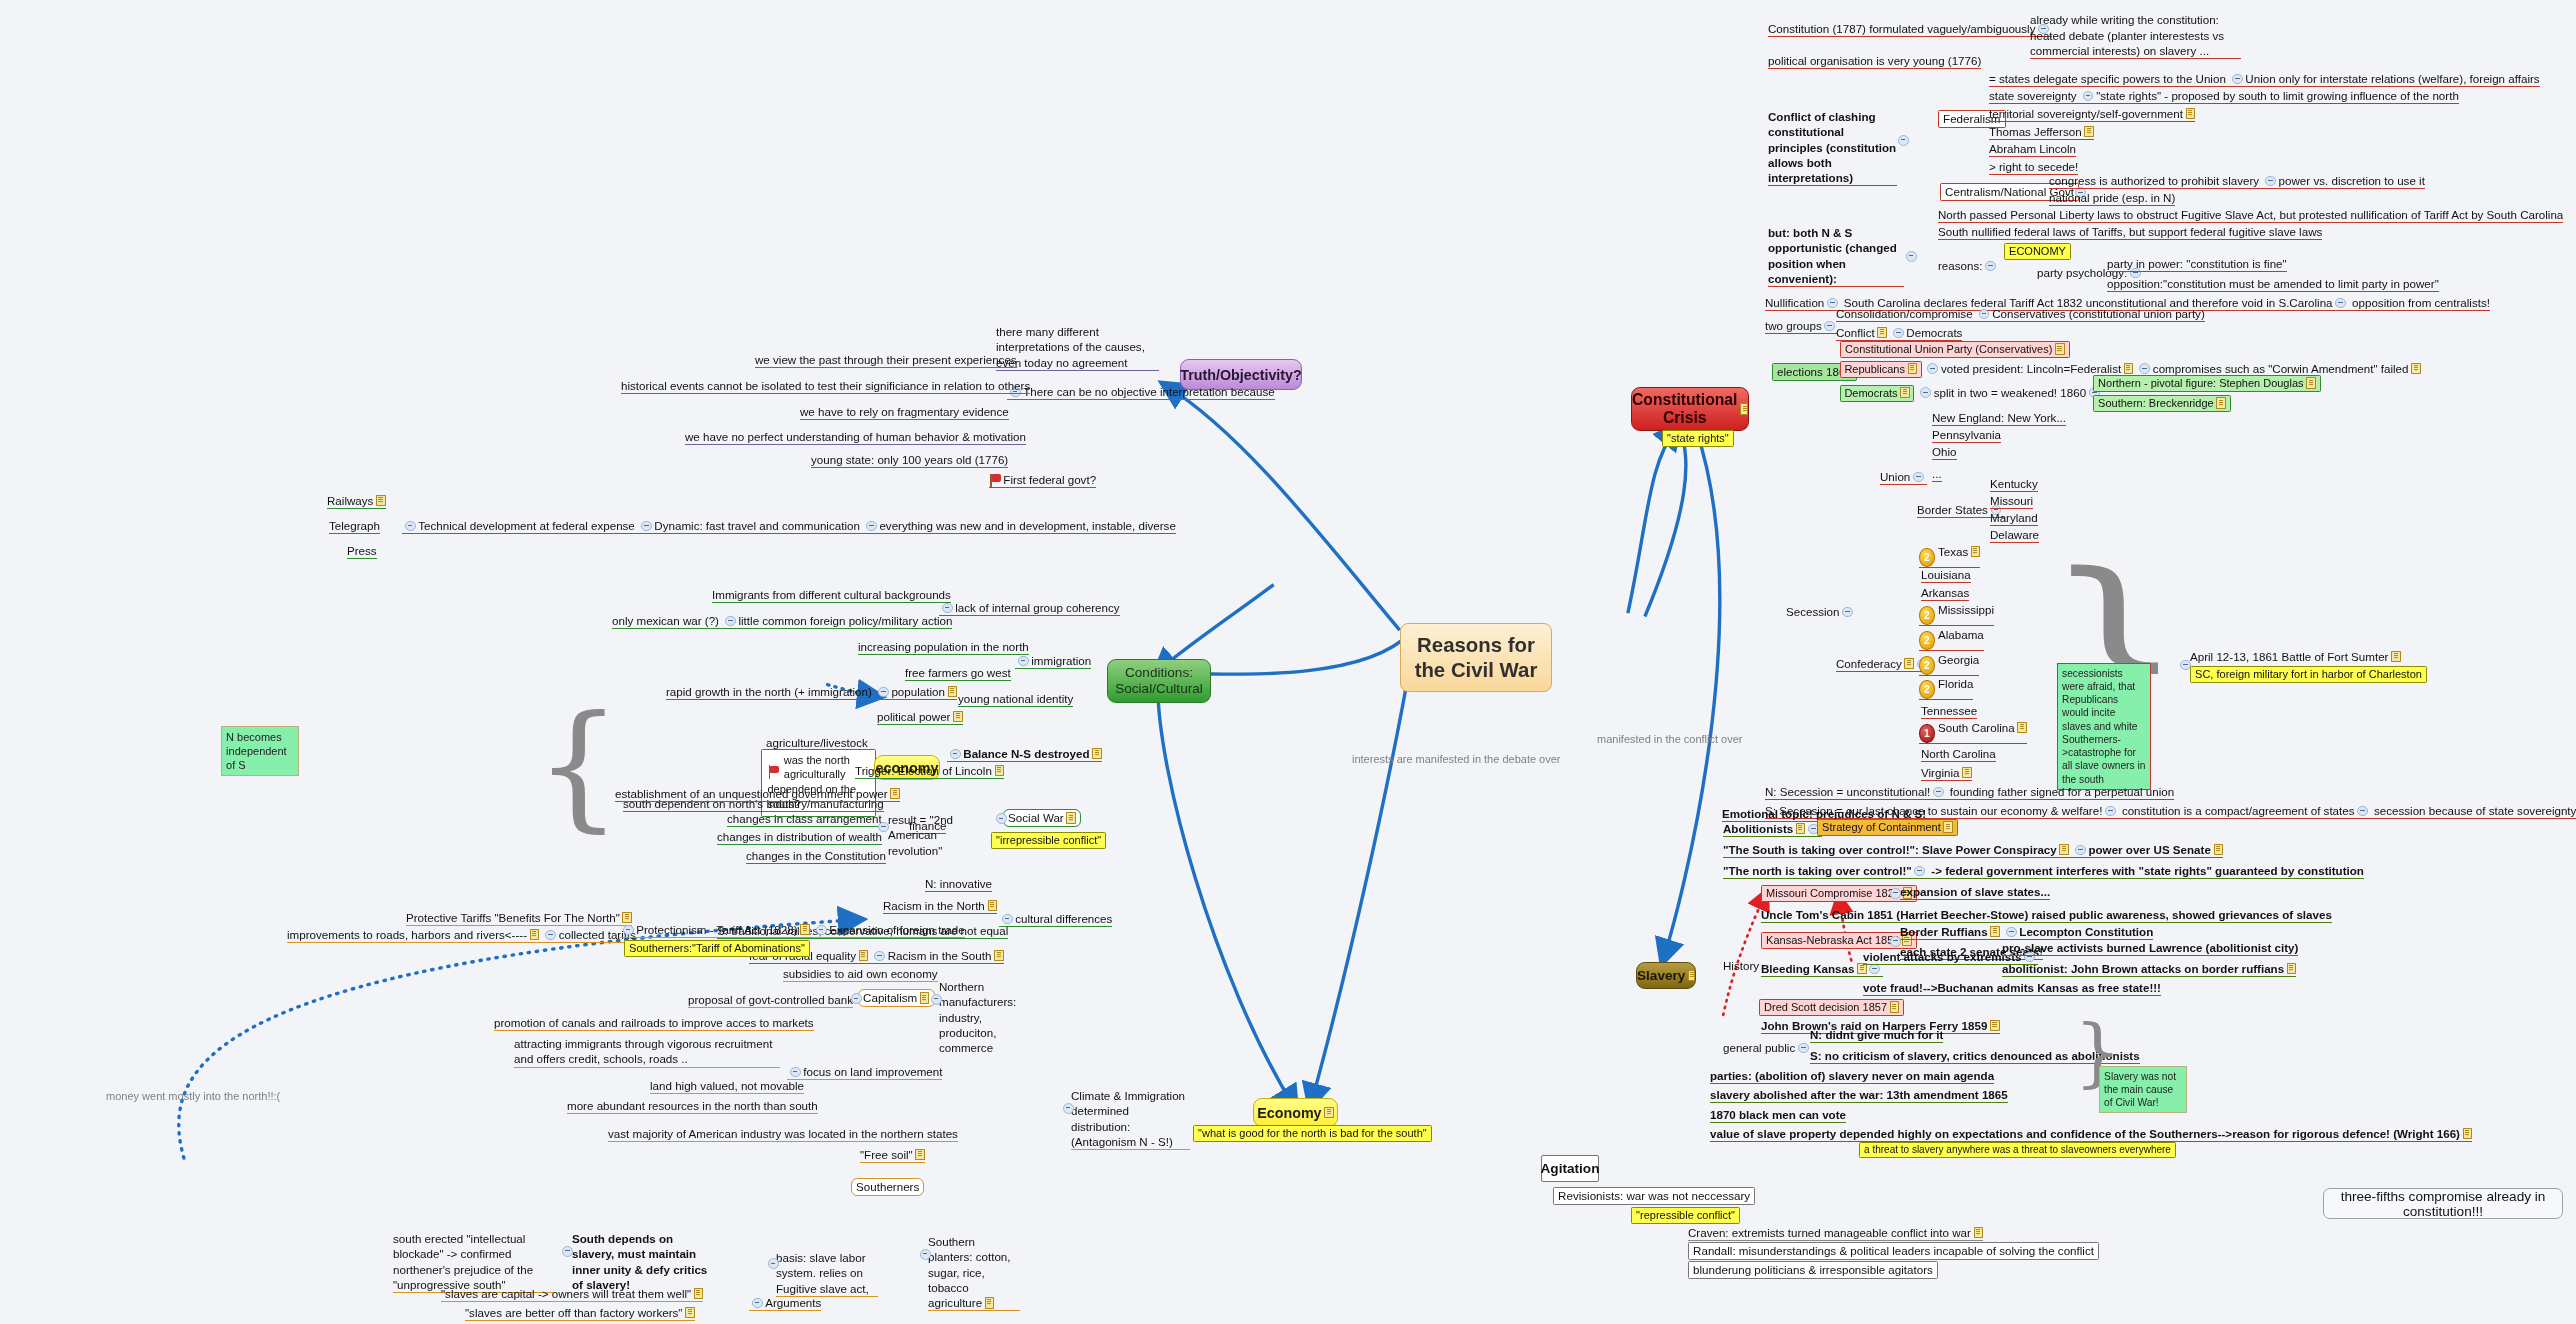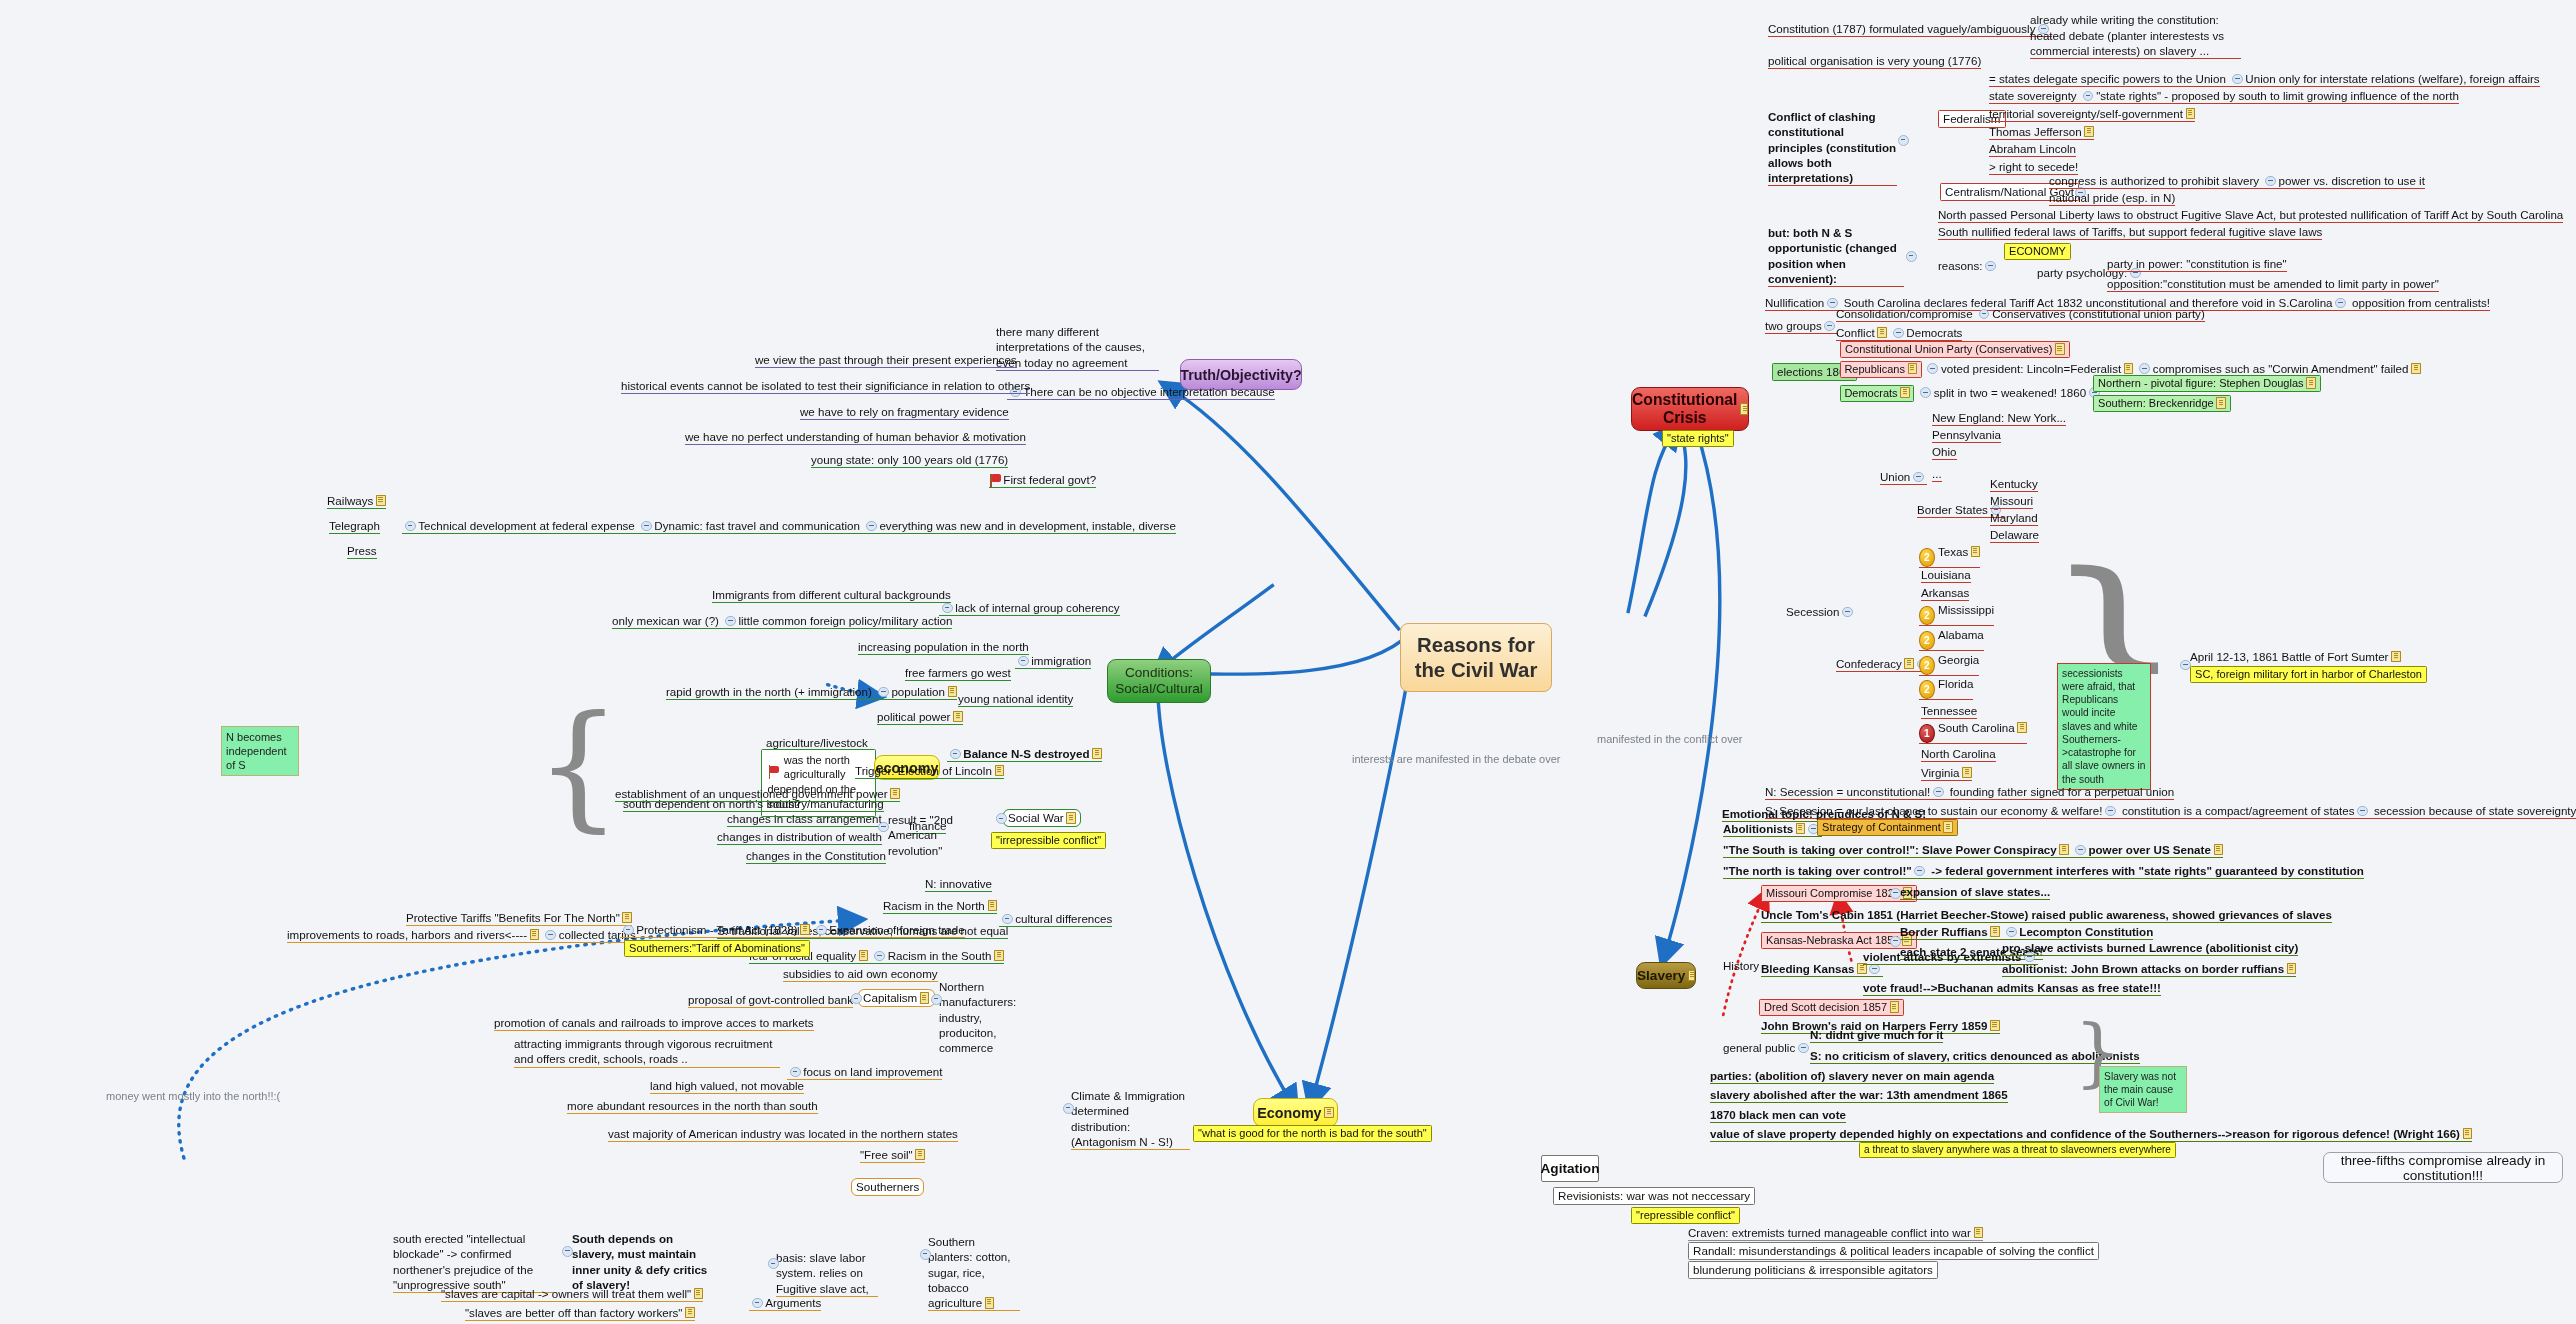--- a/index.html
+++ b/index.html
@@ -73,21 +73,21 @@
   }
   .node-slavery{
     background:linear-gradient(to bottom,#b79b42,#7e6712);
     border:0.7px solid #5d4c0a;color:#1d1800;font-size:13.6px;
   }
   .node-agitation{
     background:#fff;border:0.7px solid #777;color:#111;font-size:13.6px;border-radius:2px;
   }
   .node-threefifths{
     background:#f7f8fb;border:0.7px solid #9aa0aa;color:#111;font-size:13.6px;
-    border-radius:6.8px;font-weight:normal;
+    border-radius:6.8px;font-weight:normal;margin-top:36px;
   }
   .note-ic{width:7.5px;height:9.5px;background:#f6e7a0;border:0.7px solid #b08a18;
            border-radius:0.7px;position:relative;display:inline-block;vertical-align:-1.4px;margin-left:2.7px;}
   .note-ic:before{content:"";position:absolute;left:1.4px;top:1.4px;width:4.1px;height:0.7px;
            box-shadow:0 2px 0 #b08a18,0 4.1px 0 #b08a18;background:#b08a18;}
   .minus-ic{display:inline-block;width:8.9px;height:8.9px;border-radius:50%;
             background:#dbe7f5;border:0.7px solid #9bb6d4;position:relative;
             vertical-align:-1.4px;margin:0 2.7px;}
   .minus-ic:before{content:"";position:absolute;left:2px;top:3.4px;width:4.8px;height:0.7px;background:#4a6c92;}
   .flag-ic{display:inline-block;width:12.3px;height:13.6px;position:relative;vertical-align:-3.4px;margin-right:2px;}

